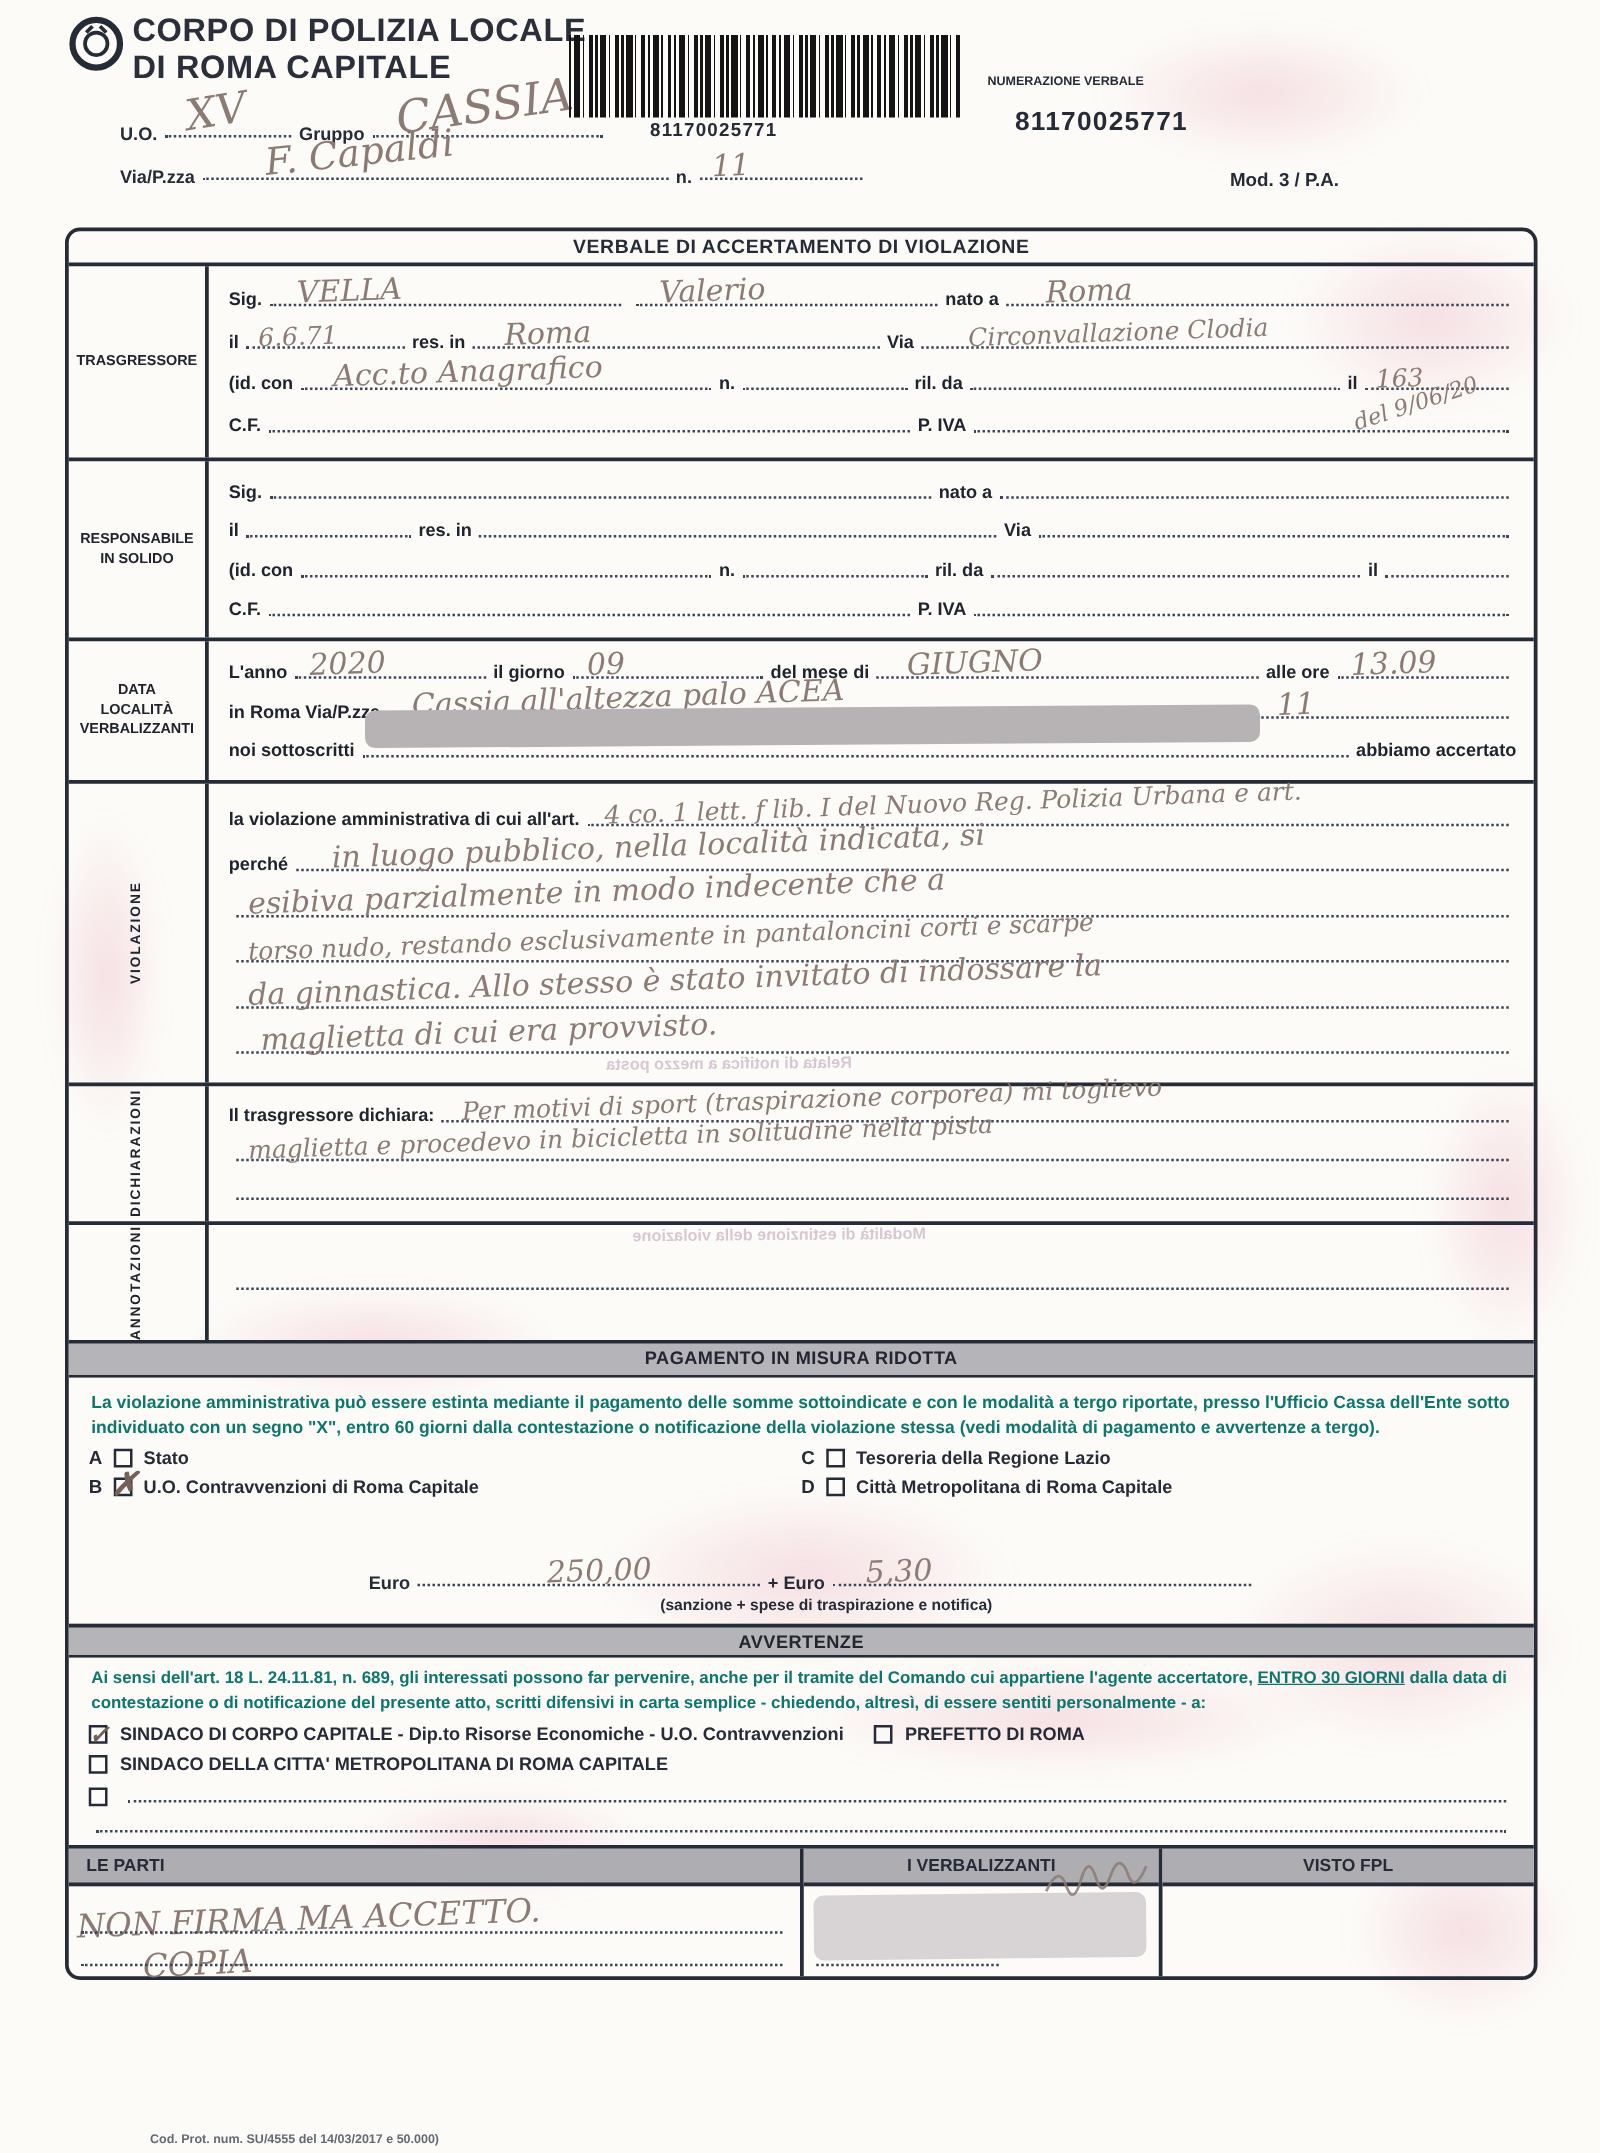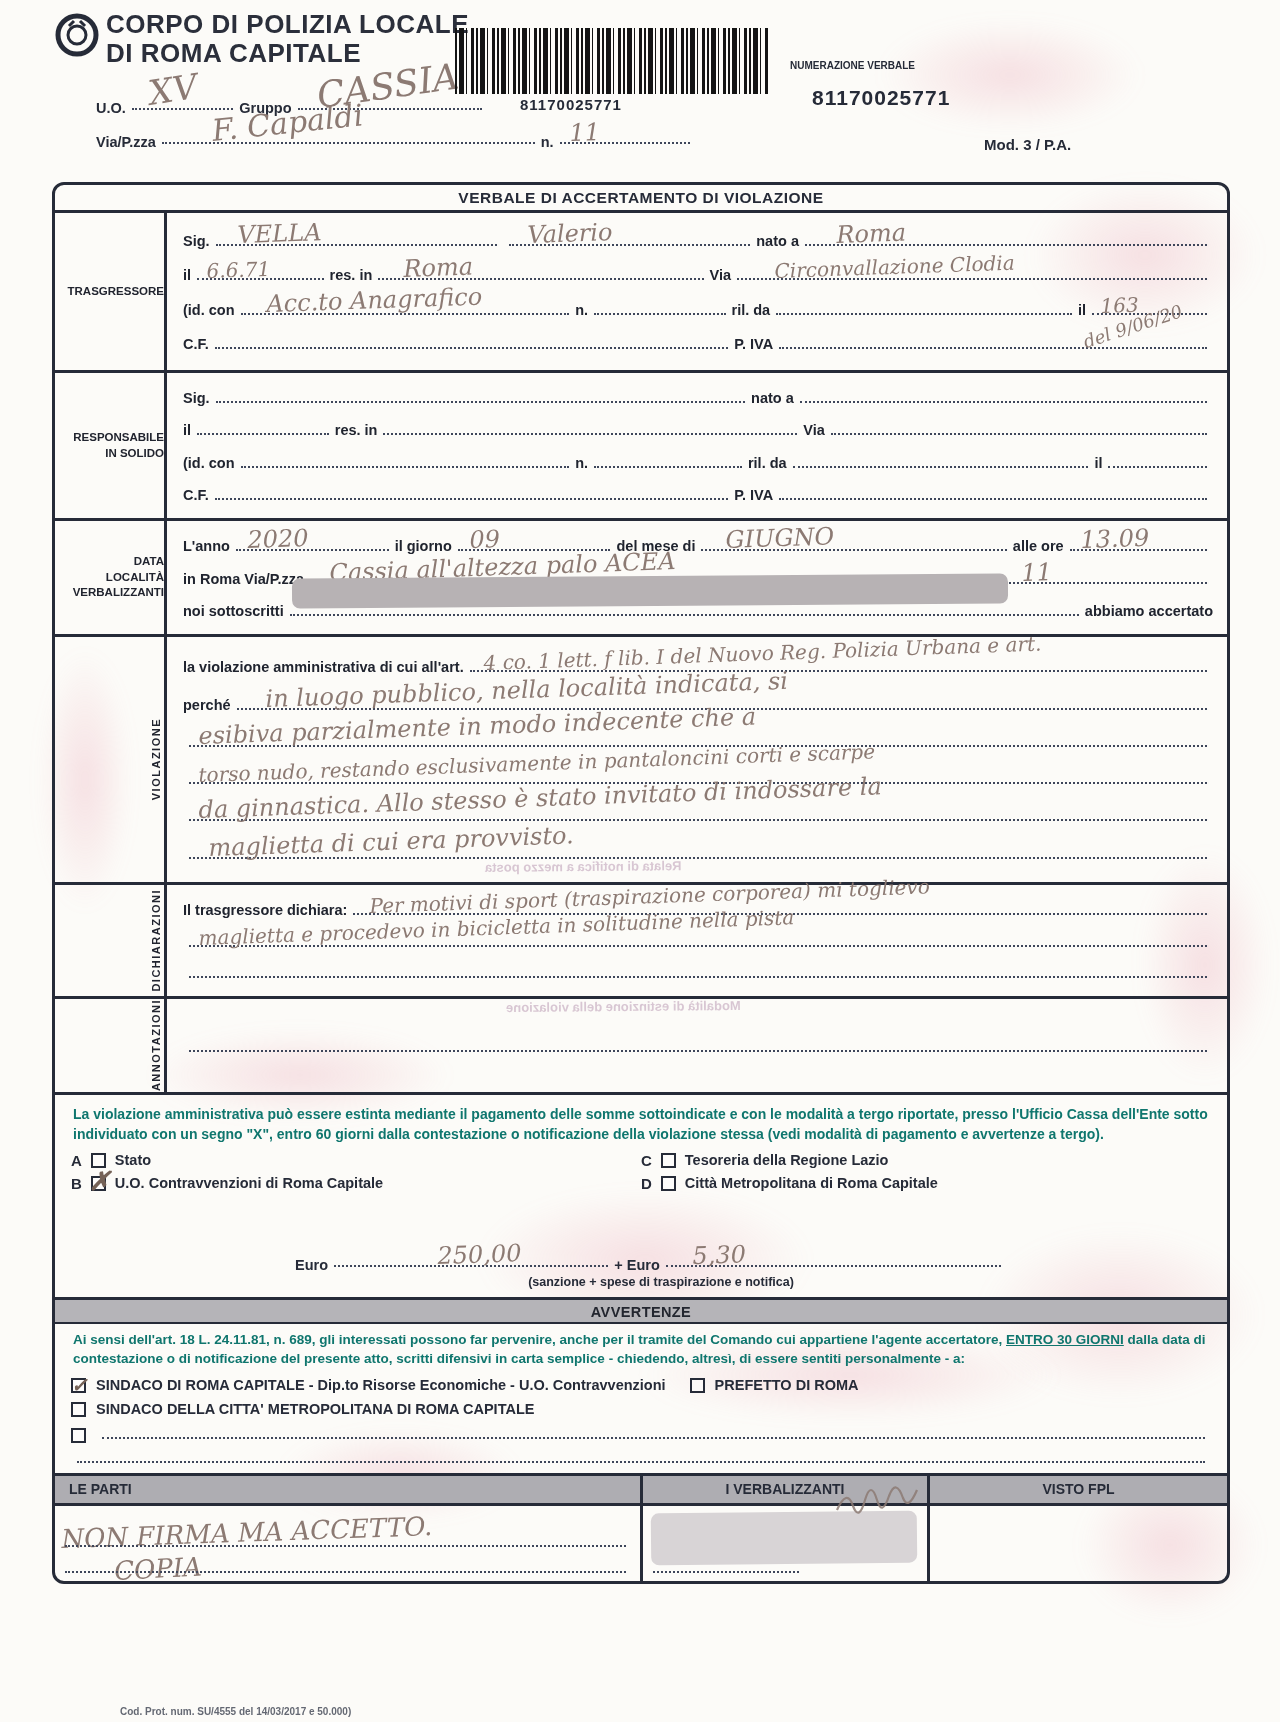--- a/index.html
+++ b/index.html
@@ -31,21 +31,21 @@
   .num-value{position:absolute;left:812px;top:86px;font-weight:bold;font-size:21px;letter-spacing:1px;}
   .mod{position:absolute;left:984px;top:136px;font-weight:bold;font-size:15px;}
   
   .mainbox{position:absolute;left:52px;top:182px;width:1178px;height:1402px;
            border:3px solid var(--ink);border-radius:12px;display:flex;flex-direction:column;
            background:transparent;}
   .titlerow{height:28px;border-bottom:3px solid var(--ink);text-align:center;
             font-weight:bold;font-size:15.5px;line-height:25px;letter-spacing:.5px;}
   .section{display:flex;border-bottom:3px solid var(--ink);}
   .sec-label{width:112px;border-right:3px solid var(--ink);display:flex;flex-direction:column;
-             align-items:flex-end;justify-content:center;font-weight:bold;font-size:11.5px;
+             align-items:center;justify-content:center;font-weight:bold;font-size:11.5px;
              text-align:center;line-height:1.35;color:#21242f;}
   .vert{writing-mode:vertical-rl;transform:rotate(180deg);letter-spacing:1.5px;font-size:11px;}
   .sec-content{flex:1;padding:4px 14px 4px 16px;display:flex;flex-direction:column;
                justify-content:space-evenly;position:relative;}
   .fl{display:flex;align-items:flex-end;font-weight:bold;font-size:14.5px;color:#20242f;}
   .fl .t{white-space:nowrap;padding-bottom:3px;}
   .dots{flex-grow:1;position:relative;border-bottom:2.5px dotted var(--dot);
         margin:0 6px 6px 6px;min-width:18px;height:18px;}
   .hw{position:absolute;font-family:"DejaVu Serif", serif;font-style:italic;font-weight:normal;
       color:var(--pen);white-space:nowrap;bottom:-5px;left:8%;font-size:20px;
@@ -352,20 +352,21 @@
       <span class="vert">ANNOTAZIONI</span>
     </div>
     <div class="sec-content">
       <span class="mirror" style="left:32%;top:0;">Modalità di estinzione della violazione</span>
       <div class="fl">
         <span class="dots"></span>
       </div>
     </div>
   </div>
 
+  <div class="banner">PAGAMENTO IN MISURA RIDOTTA</div>
   <div class="para">La violazione amministrativa può essere estinta mediante il pagamento delle somme sottoindicate e con le modalità a tergo riportate, presso l'Ufficio Cassa dell'Ente sotto individuato con un segno "X", entro 60 giorni dalla contestazione o notificazione della violazione stessa (vedi modalità di pagamento e avvertenze a tergo).</div>
 
   <div class="optrow">
     <div class="opt">
       <span class="optletter">A</span>
       <span class="cb"></span>
       <span>Stato</span>
     </div>
     <div class="opt">
       <span class="optletter">C</span>
@@ -404,21 +405,21 @@
 
   <div class="banner bt">AVVERTENZE</div>
   <div class="para" style="font-size:13.5px;padding-top:6px;">
     <span>Ai sensi dell'art. 18 L. 24.11.81, n. 689, gli interessati possono far pervenire, anche per il tramite del Comando cui appartiene l'agente accertatore, </span><span style="text-decoration:underline;">ENTRO 30 GIORNI</span><span> dalla data di contestazione o di notificazione del presente atto, scritti difensivi in carta semplice - chiedendo, altresì, di essere sentiti personalmente - a:</span>
   </div>
 
   <div class="cbline">
     <span class="cb">
         <span class="penx" style="font-size:20px;top:-7px;left:-2px;">✓</span>
       </span>
-    <span>SINDACO DI ROMA CAPITALE - Dip.to Risorse Economiche - U.O. Contravvenzioni</span>
+    <span>SINDACO DI CORPO CAPITALE - Dip.to Risorse Economiche - U.O. Contravvenzioni</span>
     <span class="cb" style="margin-left:14px;"></span>
     <span>PREFETTO DI ROMA</span>
   </div>
   <div class="cbline">
     <span class="cb"></span>
     <span>SINDACO DELLA CITTA' METROPOLITANA DI ROMA CAPITALE</span>
   </div>
   <div class="cbline">
     <span class="cb"></span>
     <span class="dots" style="height:14px;"></span>

